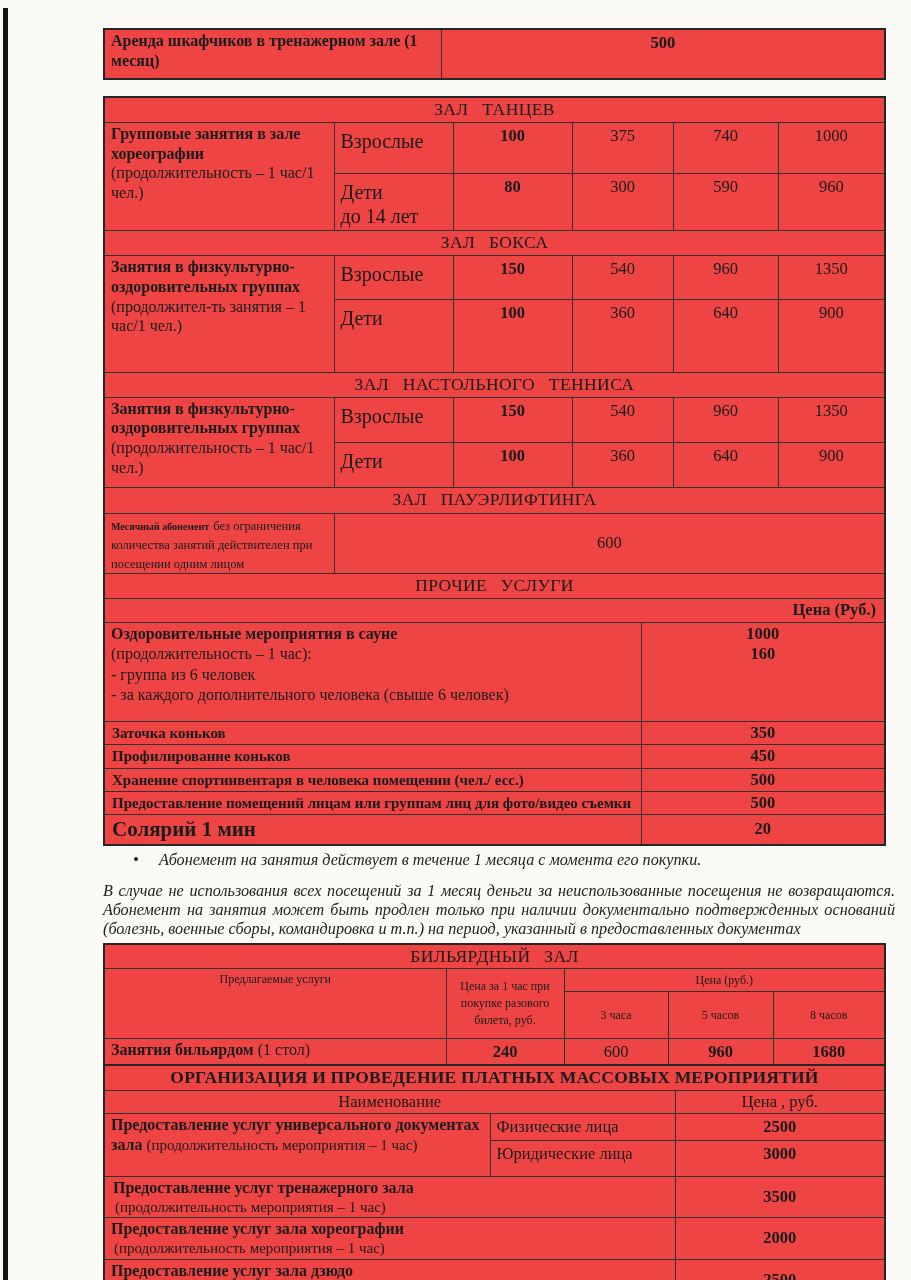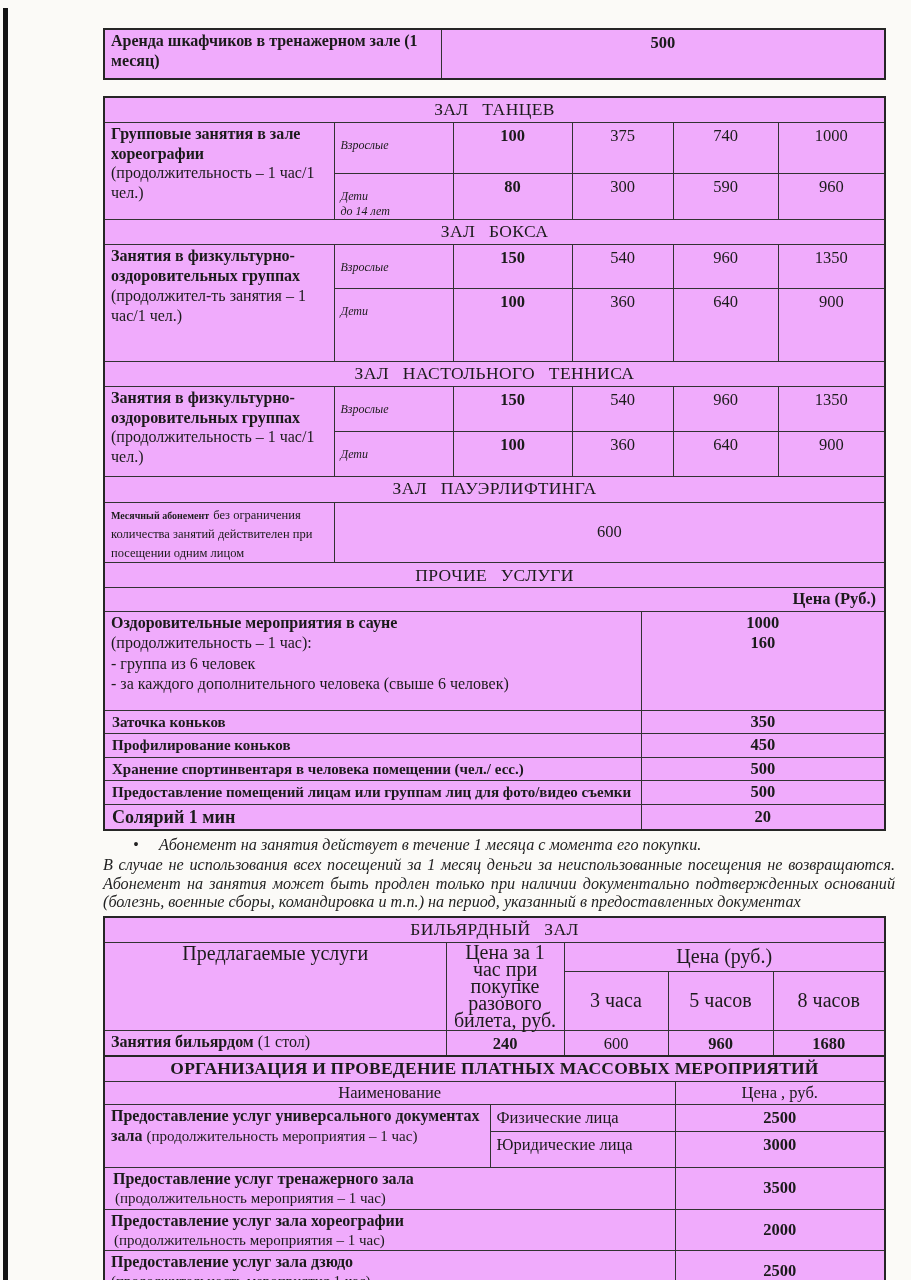--- a/index.html
+++ b/index.html
@@ -4,50 +4,50 @@
 <style>
   * { margin:0; padding:0; box-sizing:border-box; }
   html,body { width:911px; height:1280px; }
   body { font-family:"Liberation Serif","DejaVu Serif",serif; color:#1b1b1b; background:#fbfaf7; }
   .page { position:relative; width:911px; height:1280px; background:#fbfaf7; overflow:hidden; }
   .scan-strip { position:absolute; left:3px; top:8px; width:5px; height:1272px; background:#141414; }
   .tick { position:absolute; top:29px; width:2px; height:11px; background:#4a4a4a; }
   .tick.t1 { left:163px; } .tick.t2 { left:225px; }
   .content { position:absolute; left:103px; top:28px; width:781px; }
 
-  table { border-collapse:collapse; width:781px; table-layout:fixed; background:#f0abfc; }
+  table { border-collapse:collapse; width:781px; table-layout:fixed; background:#ef4444; }
   table.tbl { border:2px solid #262626; }
   td { border:1px solid #323232; vertical-align:top; padding:1px 6px; font-size:16px; line-height:1.24; }
 
   .sec { text-align:center; font-weight:normal; font-size:17.5px; word-spacing:9px; letter-spacing:.4px; vertical-align:middle; padding:1px 6px; }
   .lb { font-weight:bold; }
   .ln { font-weight:normal; }
   .blk { display:block; }
-  .cat { white-space:pre-line; font-size:12px; padding-top:15px;font-style:italic; }
+  .cat { white-space:pre-line; font-size:20px; padding-top:6px; }
   .num { text-align:center; font-size:16.5px; padding-top:3px; }
   .b { font-weight:bold; }
   .price-hdr { text-align:right; font-weight:bold; font-size:16.5px; padding-right:8px; vertical-align:middle; }
   .srv { font-weight:bold; font-size:15px; vertical-align:middle; padding-left:7px; }
   .prc { text-align:center; font-weight:bold; font-size:16.5px; vertical-align:middle; }
   .pl-b { font-weight:bold; font-size:10px; }
   .pl-n { font-size:12.5px; }
   .pl-cell { line-height:1.2; }
   .mid { vertical-align:middle; text-align:center; }
   .sauna-prices { display:flex; flex-direction:column; justify-content:flex-end; height:100%; }
   .sauna-prices span { display:block; text-align:center; font-weight:bold; font-size:16.5px; line-height:20.5px; }
   .sauna-cell { height:82px; padding-bottom:15px; }
   .sauna-lines span { display:block; font-size:16px; line-height:20.5px; }
 
   .gap16 { height:16px; }
   .notes { width:792px; margin-top:5px; font-style:italic; font-size:16.2px; line-height:18.8px; color:#222; }
-  .notes .bullet-line { padding-left:30px; margin-bottom:1px; }
+  .notes .bullet-line { padding-left:30px; margin-bottom:13px; }
   .notes .bullet { display:inline-block; width:26px; }
   .notes .para { text-align:justify; }
 
-  .bil-hdr { text-align:center; font-size:20px; line-height:17px; vertical-align:middle;margin-top:12px; }
+  .bil-hdr { text-align:center; font-size:12px; line-height:17px; vertical-align:middle;margin-top:12px; }
   .bil-top { vertical-align:top; padding-top:2px; }
   .ev-title { text-align:center; font-weight:bold; font-size:17.5px; vertical-align:middle; letter-spacing:.2px; }
   .ev-sub { text-align:center; font-size:16.5px; vertical-align:middle; }
   .ev-lbl .lb { font-size:16px; }
   .ev-lbl .ln { font-size:15px; }
   .ev-type { font-size:16.5px; vertical-align:middle; }
 
   .h24{height:24px}.h51{height:51px}.h44{height:44px}.h23{height:23px}.h73{height:73px}
   .h45{height:45px}.h26{height:26px}.h56{height:56px}.h25{height:25px}.h22{height:22px}
   .h50{height:50px}.h47{height:47px}.h27{height:27px}.h36{height:36px}.h40{height:40px}
@@ -199,21 +199,21 @@
       </tr>
       <tr class="h22">
         <td class="srv" colspan="4">Хранение спортинвентаря в человека помещении (чел./ есс.)</td>
         <td class="prc" colspan="3">500</td>
       </tr>
       <tr class="h22">
         <td class="srv" colspan="4">Предоставление помещений лицам или группам лиц для фото/видео съемки</td>
         <td class="prc" colspan="3">500</td>
       </tr>
       <tr class="h22">
-        <td class="srv" colspan="4" style="font-size:18px">Солярий 1 мин</td>
+        <td class="srv" colspan="4" style="font-size:21px">Солярий 1 мин</td>
         <td class="prc" colspan="3">20</td>
       </tr>
     </tbody>
       </table>
 
     <div class="notes">
       <div class="bullet-line">
         <span class="bullet">•</span><span>Абонемент на занятия действует в течение 1 месяца с момента его покупки.</span>
       </div>
       <div class="para">В случае не использования всех посещений за 1 месяц деньги за неиспользованные посещения не возвращаются. Абонемент на занятия может быть продлен только при наличии документально подтвержденных оснований (болезнь, военные сборы, командировка и т.п.) на период, указанный в предоставленных документах</div>

